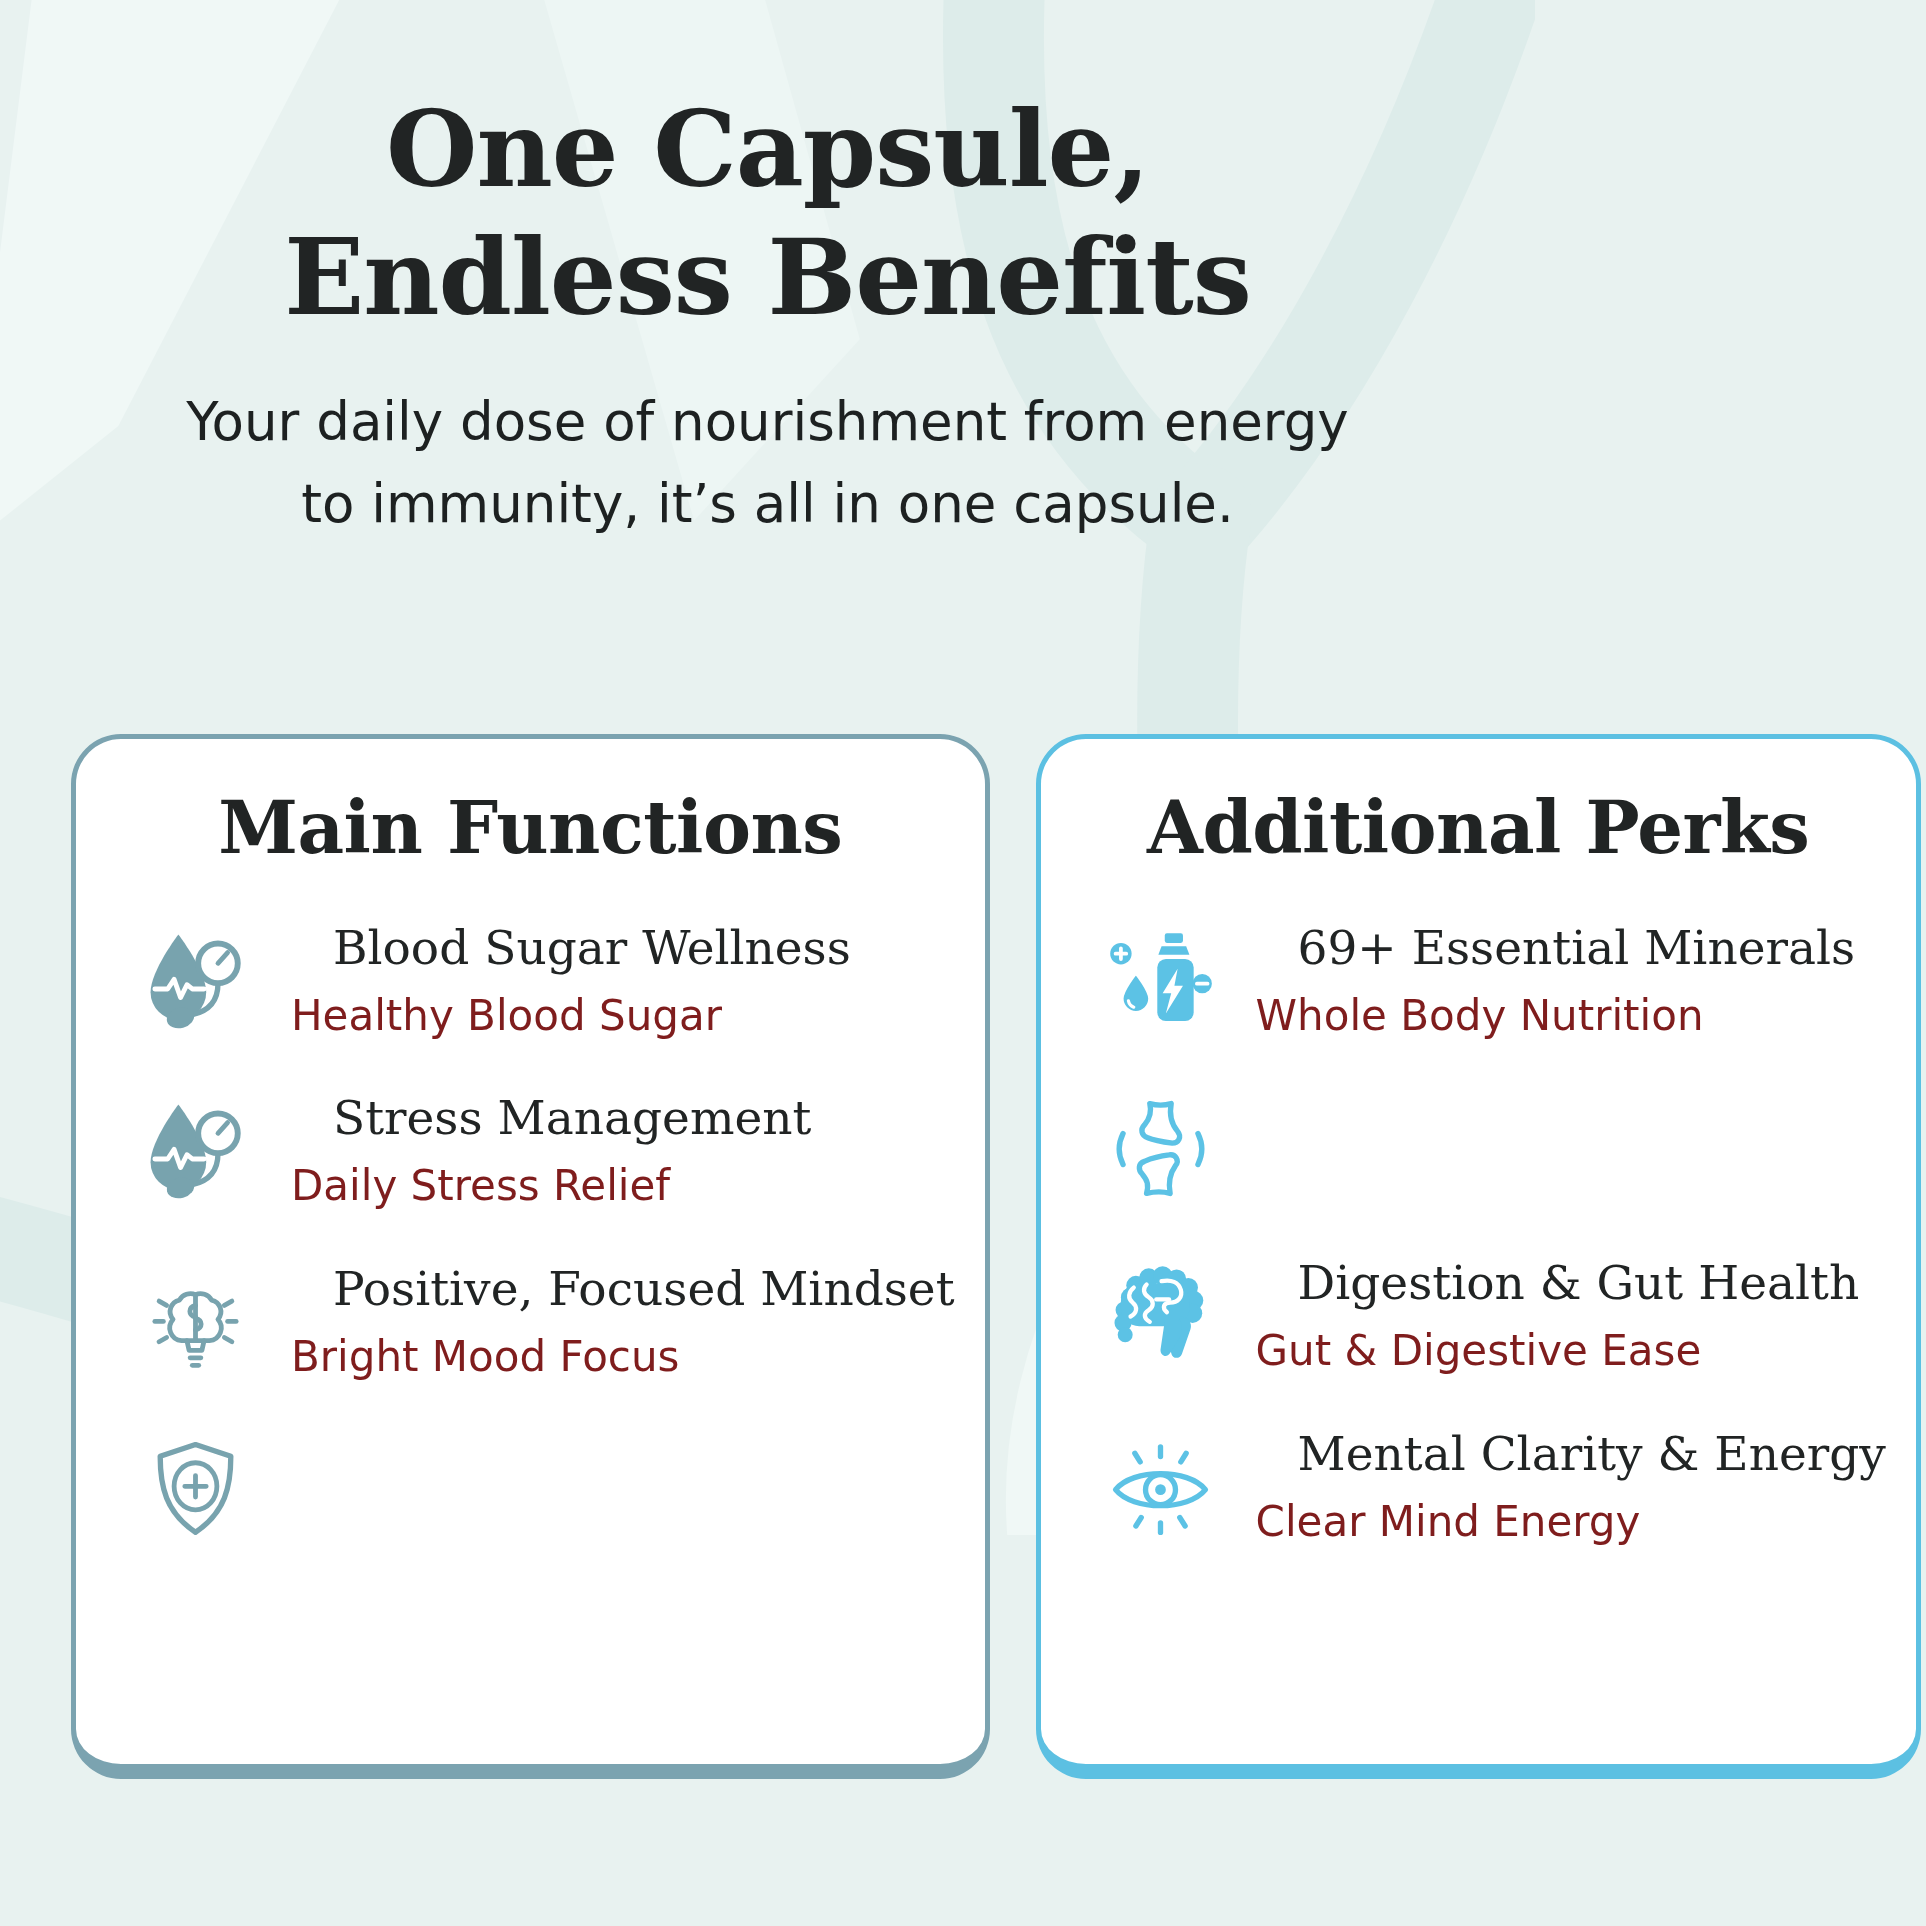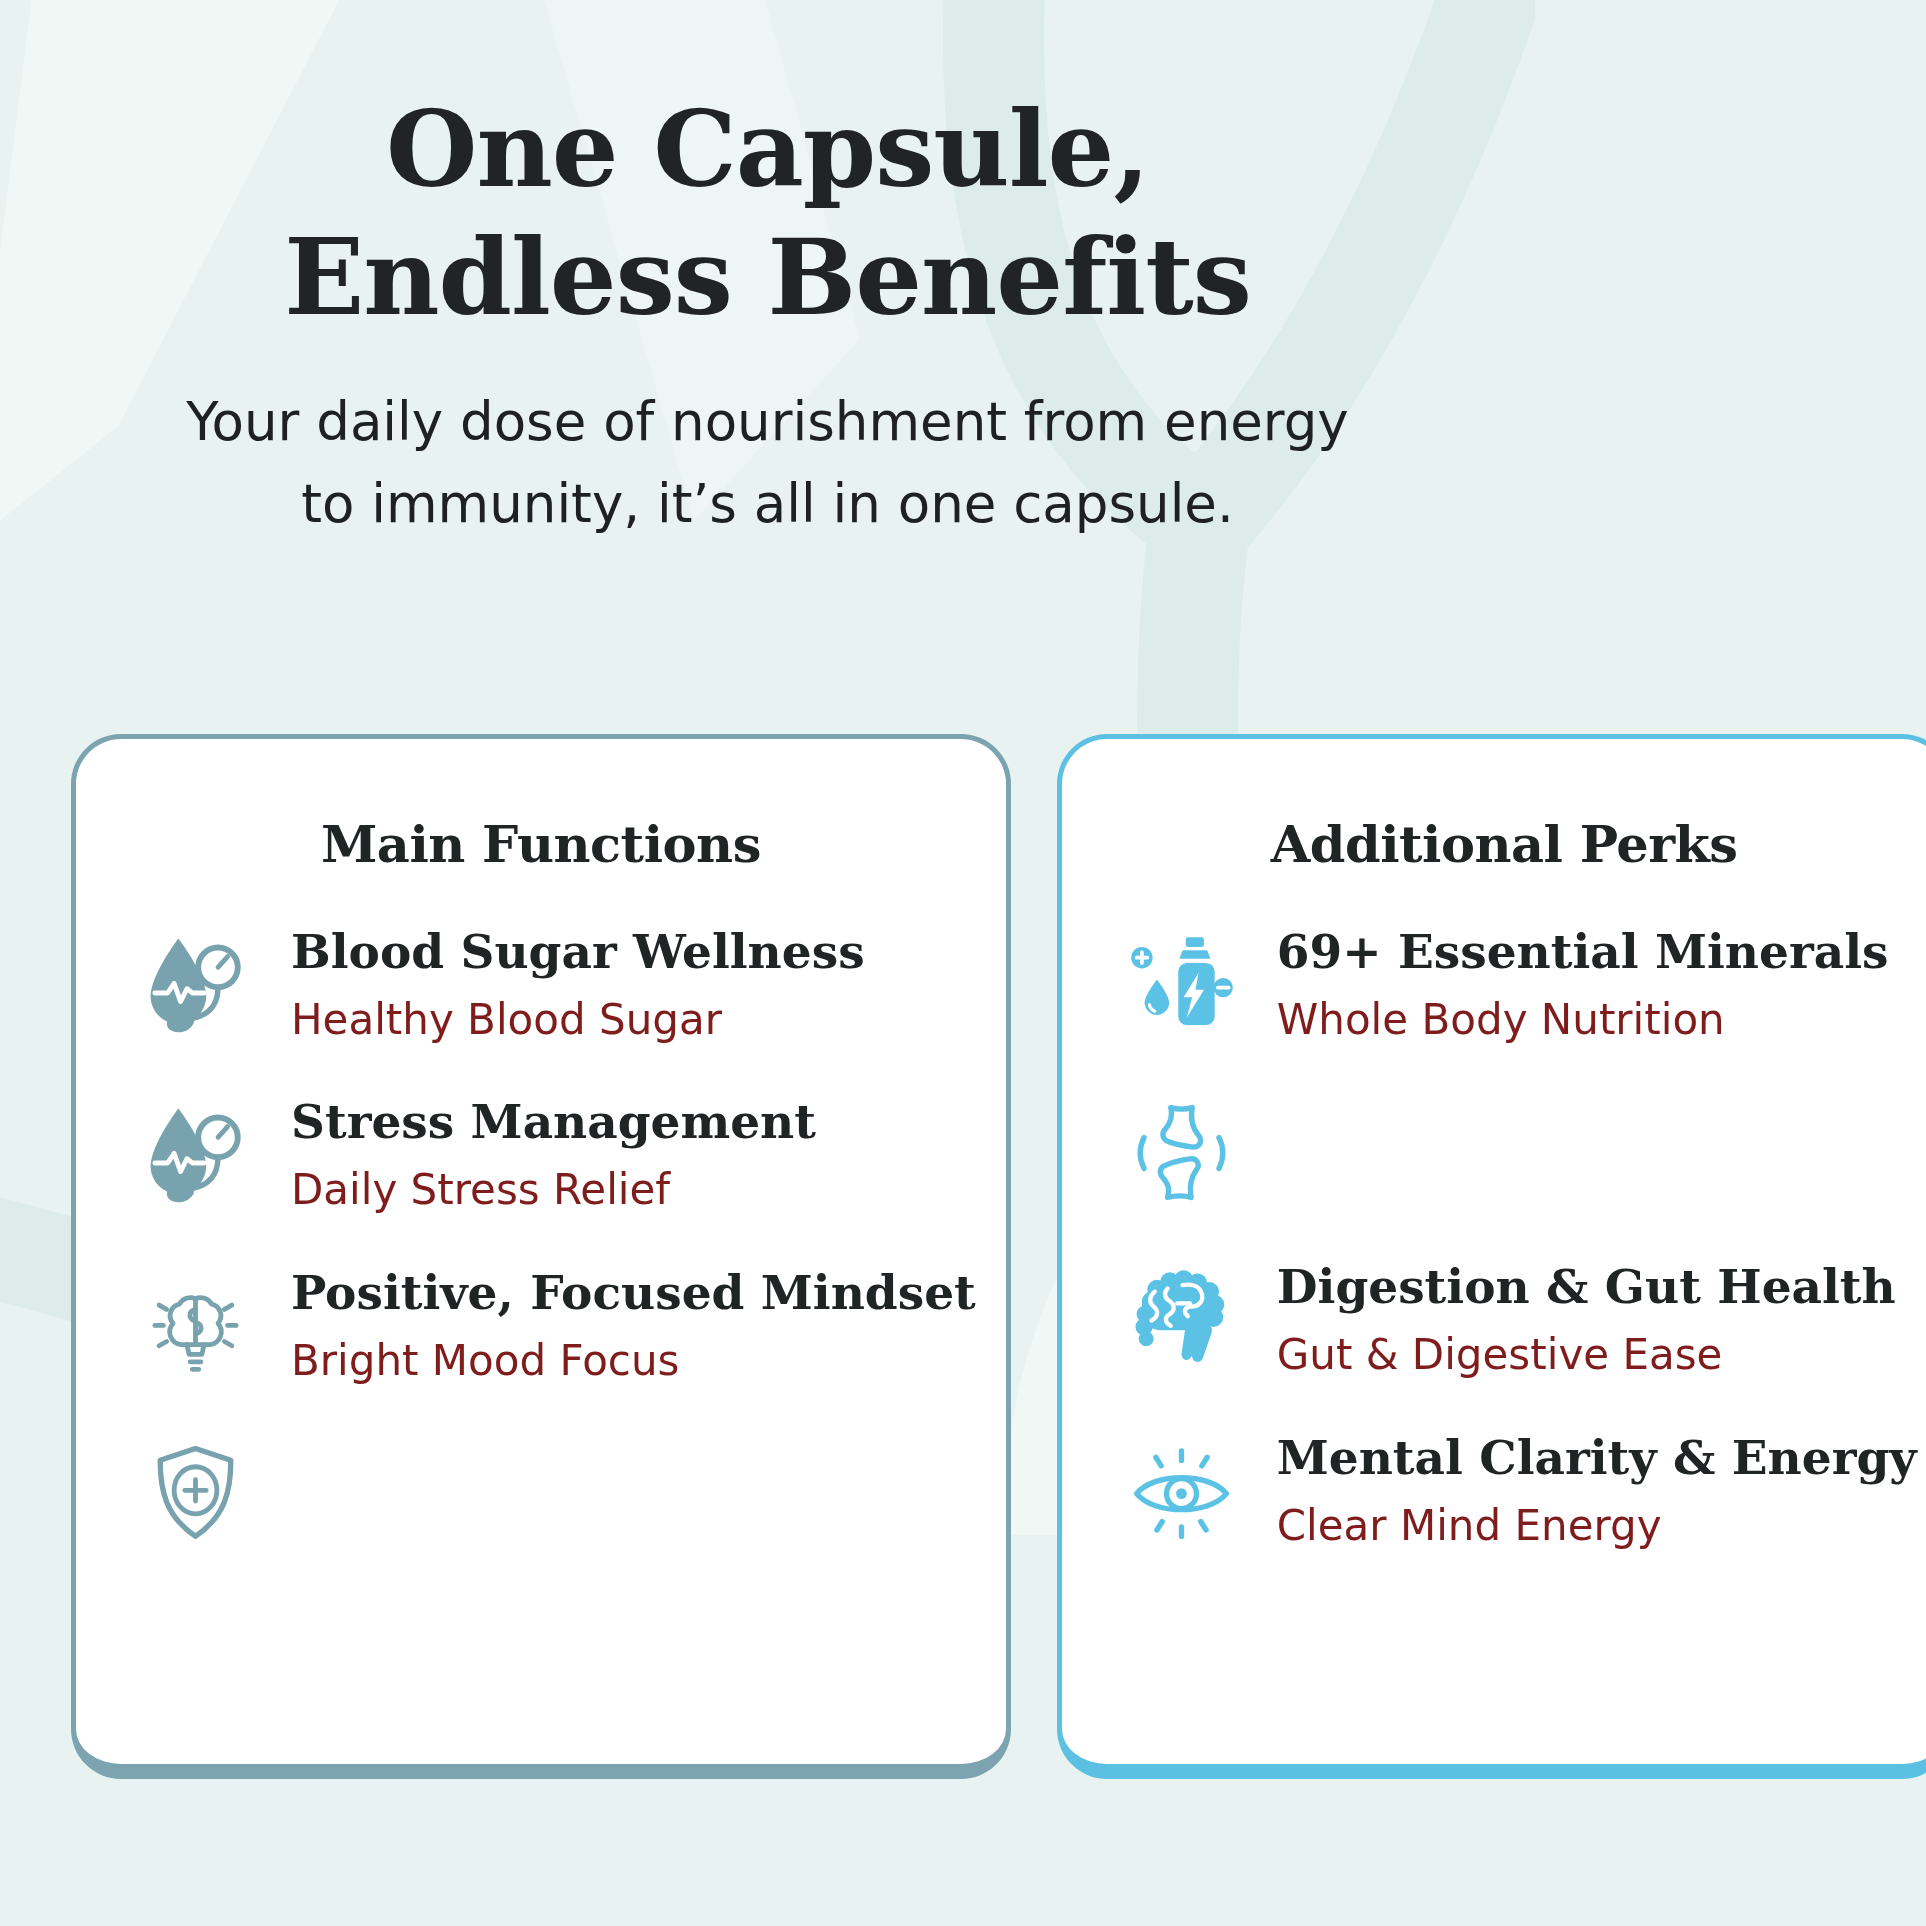--- a/index.html
+++ b/index.html
@@ -64,25 +64,25 @@
   .card.main {
     border: 5px solid #7ba3b0;
     border-bottom-width: 15px;
   }
   .card.perks {
     border: 5px solid #5cc0e2;
     border-bottom-width: 15px;
   }
   .card-heading {
     margin: 0;
-    padding-top: 75px;
+    padding-top: 46px;
     text-align: center;
     font-family: "DejaVu Serif", serif;
     font-weight: 700;
-    font-size: 51px;
+    font-size: 72px;
     letter-spacing: -0.5px;
     color: #212424;
   }
   .items {
     margin-top: 51px;
     padding-left: 32px;
   }
   .item {
     display: flex;
     align-items: center;
@@ -100,25 +100,26 @@
   }
   .item-icon svg {
     width: 107px;
     height: 107px;
   }
   .card.main .item-icon { color: #78a3ae; }
   .card.perks .item-icon { color: #5cc2e5; }
   .item-text { display: flex; flex-direction: column; }
   .item-title {
     font-family: "DejaVu Serif", serif;
-    font-weight: 700;
+    font-weight: 400;
     font-size: 47px;
     line-height: 1.15;
     color: #212424;
     white-space: nowrap;
+    margin-left: 42px;
   }
   .item-sub {
     margin-top: 16px;
     font-size: 42px;
     line-height: 1.2;
     color: #7f1d1d;
     white-space: nowrap;
   }
 </style>
 </head>

